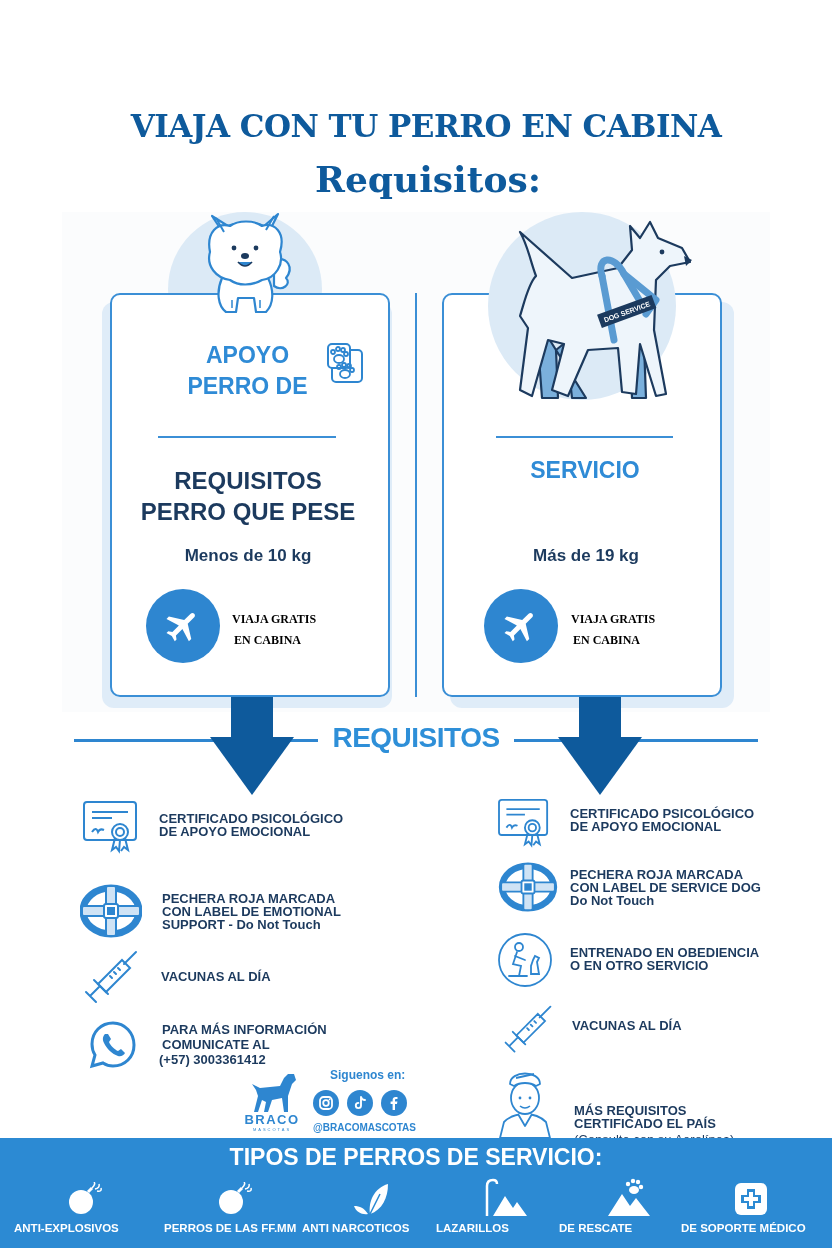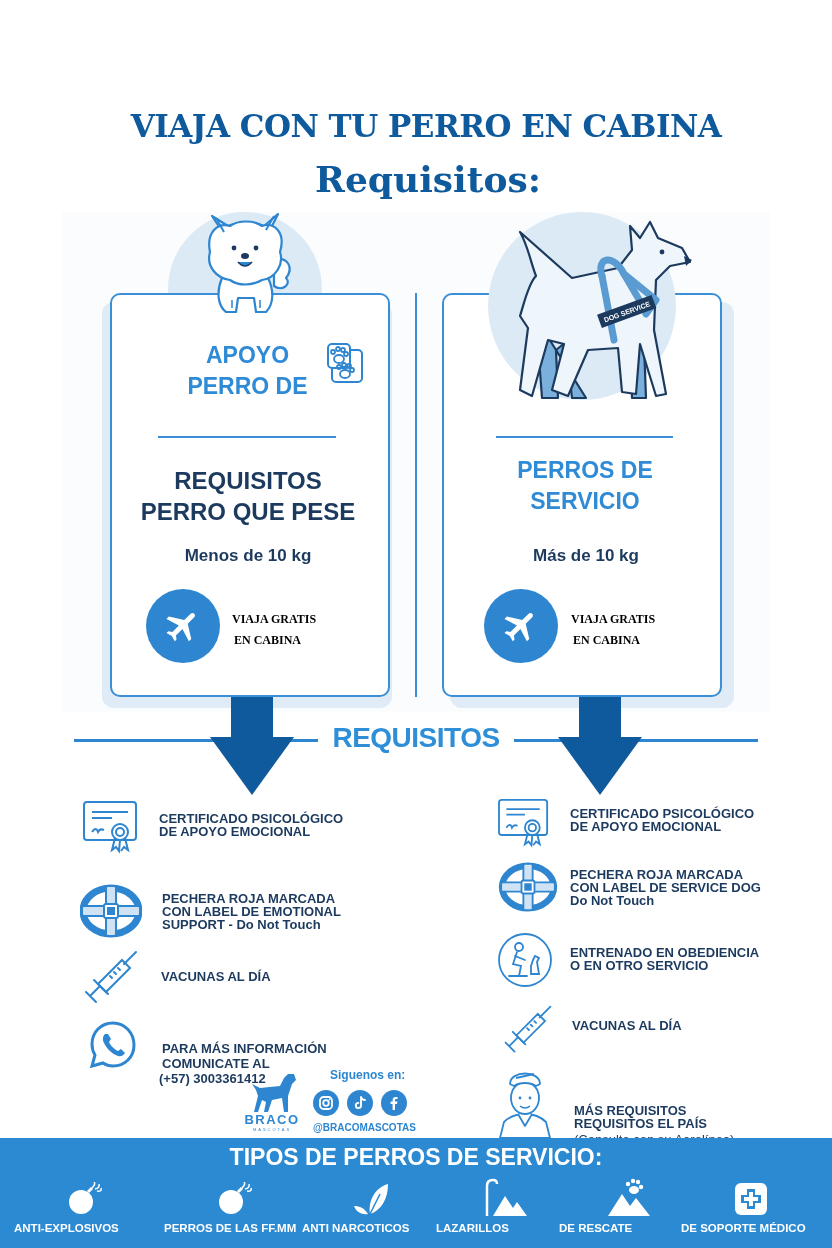--- a/index.html
+++ b/index.html
@@ -125,24 +125,23 @@
   <circle cx="156" cy="32" r="2.4" fill="#1c3a5e"></circle>
   <path d="M178 36 L186 40 L180 46 Z" fill="#1c3a5e"></path>
   <g transform="rotate(-20 122 92)">
     <rect x="92" y="84" width="58" height="14" fill="#1c3a5e"></rect>
     <text x="121" y="94" text-anchor="middle" font-family="Liberation Sans, sans-serif" font-size="7" font-weight="bold" fill="#ffffff">DOG SERVICE</text>
   </g>
 </svg>
 
 <div class="abs hr-blue" style="left:496px;top:436px;width:177px;"></div>
 <div class="abs card-title" style="left:470px;top:455px;width:230px;font-size:23px;line-height:31px;">
-  <div>PERROS DE</div>
   <div>SERVICIO</div>
 </div>
-<div class="abs weight" style="left:458px;top:546px;width:256px;">Más de 10 kg</div>
+<div class="abs weight" style="left:458px;top:546px;width:256px;">Más de 19 kg</div>
 
 <div class="abs plane-circle" style="left:484px;top:589px;">
   <svg width="40" height="40" viewBox="0 0 24 24">
       <path fill="#ffffff" d="M21 16v-2l-8-5V3.5c0-.83-.67-1.5-1.5-1.5S10 2.67 10 3.5V9l-8 5v2l8-2.5V19l-2 1.5V22l3.5-1 3.5 1v-1.5L13 19v-5.5l8 2.5z" transform="rotate(45 12 12)"></path>
     </svg>
 </div>
 <div class="abs fly-text" style="left:571px;top:609px;">
   <div>VIAJA GRATIS</div>
   <div style="padding-left:2px;">EN CABINA</div>
 </div>
@@ -205,21 +204,21 @@
 </svg>
 <div class="abs req-item" style="left:161px;top:970px;">
   <div class="req-text">VACUNAS AL DÍA</div>
 </div>
 
 <svg class="abs" style="left:88px;top:1020px;" width="50" height="50" viewBox="0 0 50 50">
   <path d="M25 3 C13 3 4 12 4 24 C4 28 5 32 7 35 L4 46 L15 43 C18 45 21 46 25 46 C37 46 46 37 46 25 C46 13 37 3 25 3 Z" fill="#ffffff" stroke="#2e86d0" stroke-width="3"></path>
   <path d="M17 14 C15 16 14 19 16 23 C19 29 24 34 30 36 C33 37 36 35 37 33 L33 29 L30 31 C27 30 22 25 21 22 L23 19 L20 14 Z" fill="#2e86d0"></path>
 </svg>
 <div class="abs req-item" style="left:159px;top:1022px;">
-  <div class="req-text" style="line-height:15px;margin-top:19px;">
+  <div class="req-text" style="line-height:15px;">
     <div style="padding-left:3px;">PARA MÁS INFORMACIÓN</div>
     <div style="padding-left:3px;">COMUNICATE AL</div>
     <div>(+57) 3003361412</div>
   </div>
 </div>
 
 <svg class="abs" style="left:250px;top:1072px;" width="48" height="42" viewBox="0 0 48 42">
   <path fill="#2e86d0" d="M44 2 L38 2 L34 6 L30 14 L10 16 L2 12 L6 18 L8 24 L4 40 L8 40 L12 28 L16 30 L14 40 L18 40 L22 28 L32 26 L34 40 L38 40 L38 24 L42 12 L46 8 Z"></path>
 </svg>
 <div class="abs" style="left:241px;top:1112px;width:62px;text-align:center;font-family:'Liberation Sans',sans-serif;font-weight:bold;font-size:13px;letter-spacing:1.5px;color:#2e86d0;">BRACO</div>
@@ -317,21 +316,21 @@
     <path d="M14 18 C14 4 44 4 44 18 L40 20 C34 16 24 16 18 20 Z"></path>
     <path d="M20 12 L38 8"></path>
   </g>
   <circle cx="24" cy="32" r="1.4" fill="#2e86d0"></circle>
     <circle cx="34" cy="32" r="1.4" fill="#2e86d0"></circle>
   <path d="M24 40 Q29 44 34 40" fill="none" stroke="#2e86d0" stroke-width="1.6"></path>
 </svg>
 <div class="abs req-item" style="left:574px;top:1104px;">
   <div class="req-text">
     <div>MÁS REQUISITOS</div>
-    <div>REQUISITOS EL PAÍS</div>
+    <div>CERTIFICADO EL PAÍS</div>
     <div class="req-sub">(Consulte con su Aerolínea)</div>
   </div>
 </div>
 
 <div class="abs footer"></div>
 <div class="abs footer-title">TIPOS DE PERROS DE SERVICIO:</div>
 
 <div class="ftype" style="left:14px;">
   <div class="ftype-icon">
     <svg width="36" height="34" viewBox="0 0 36 34">

